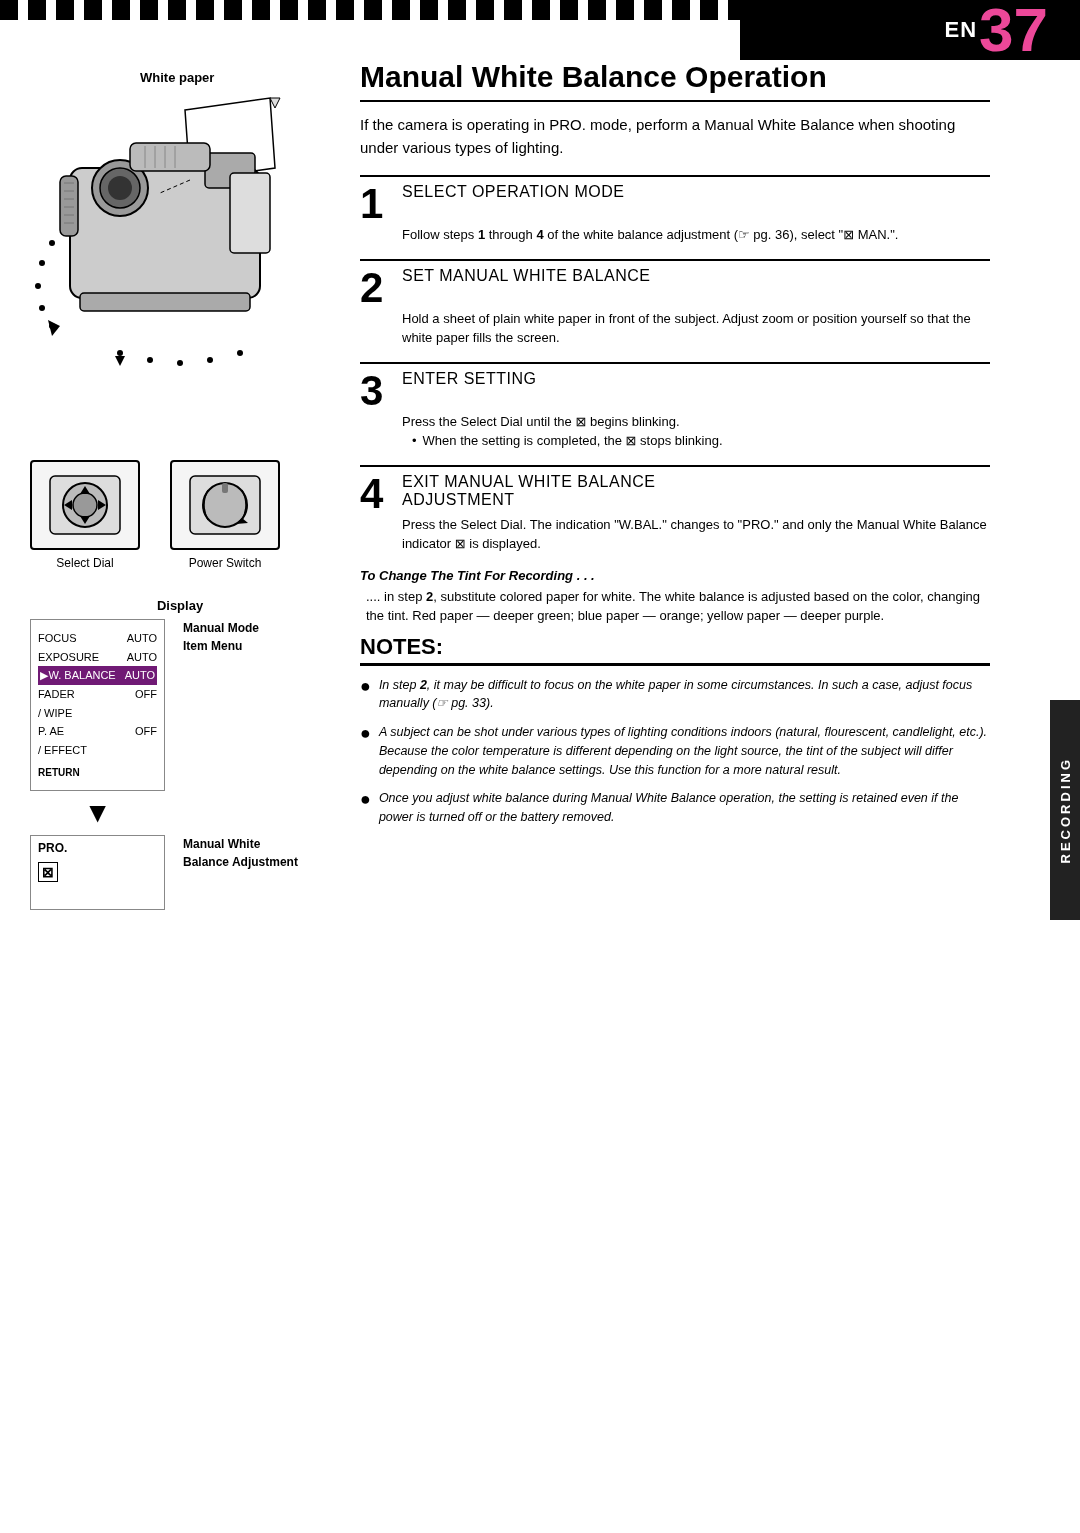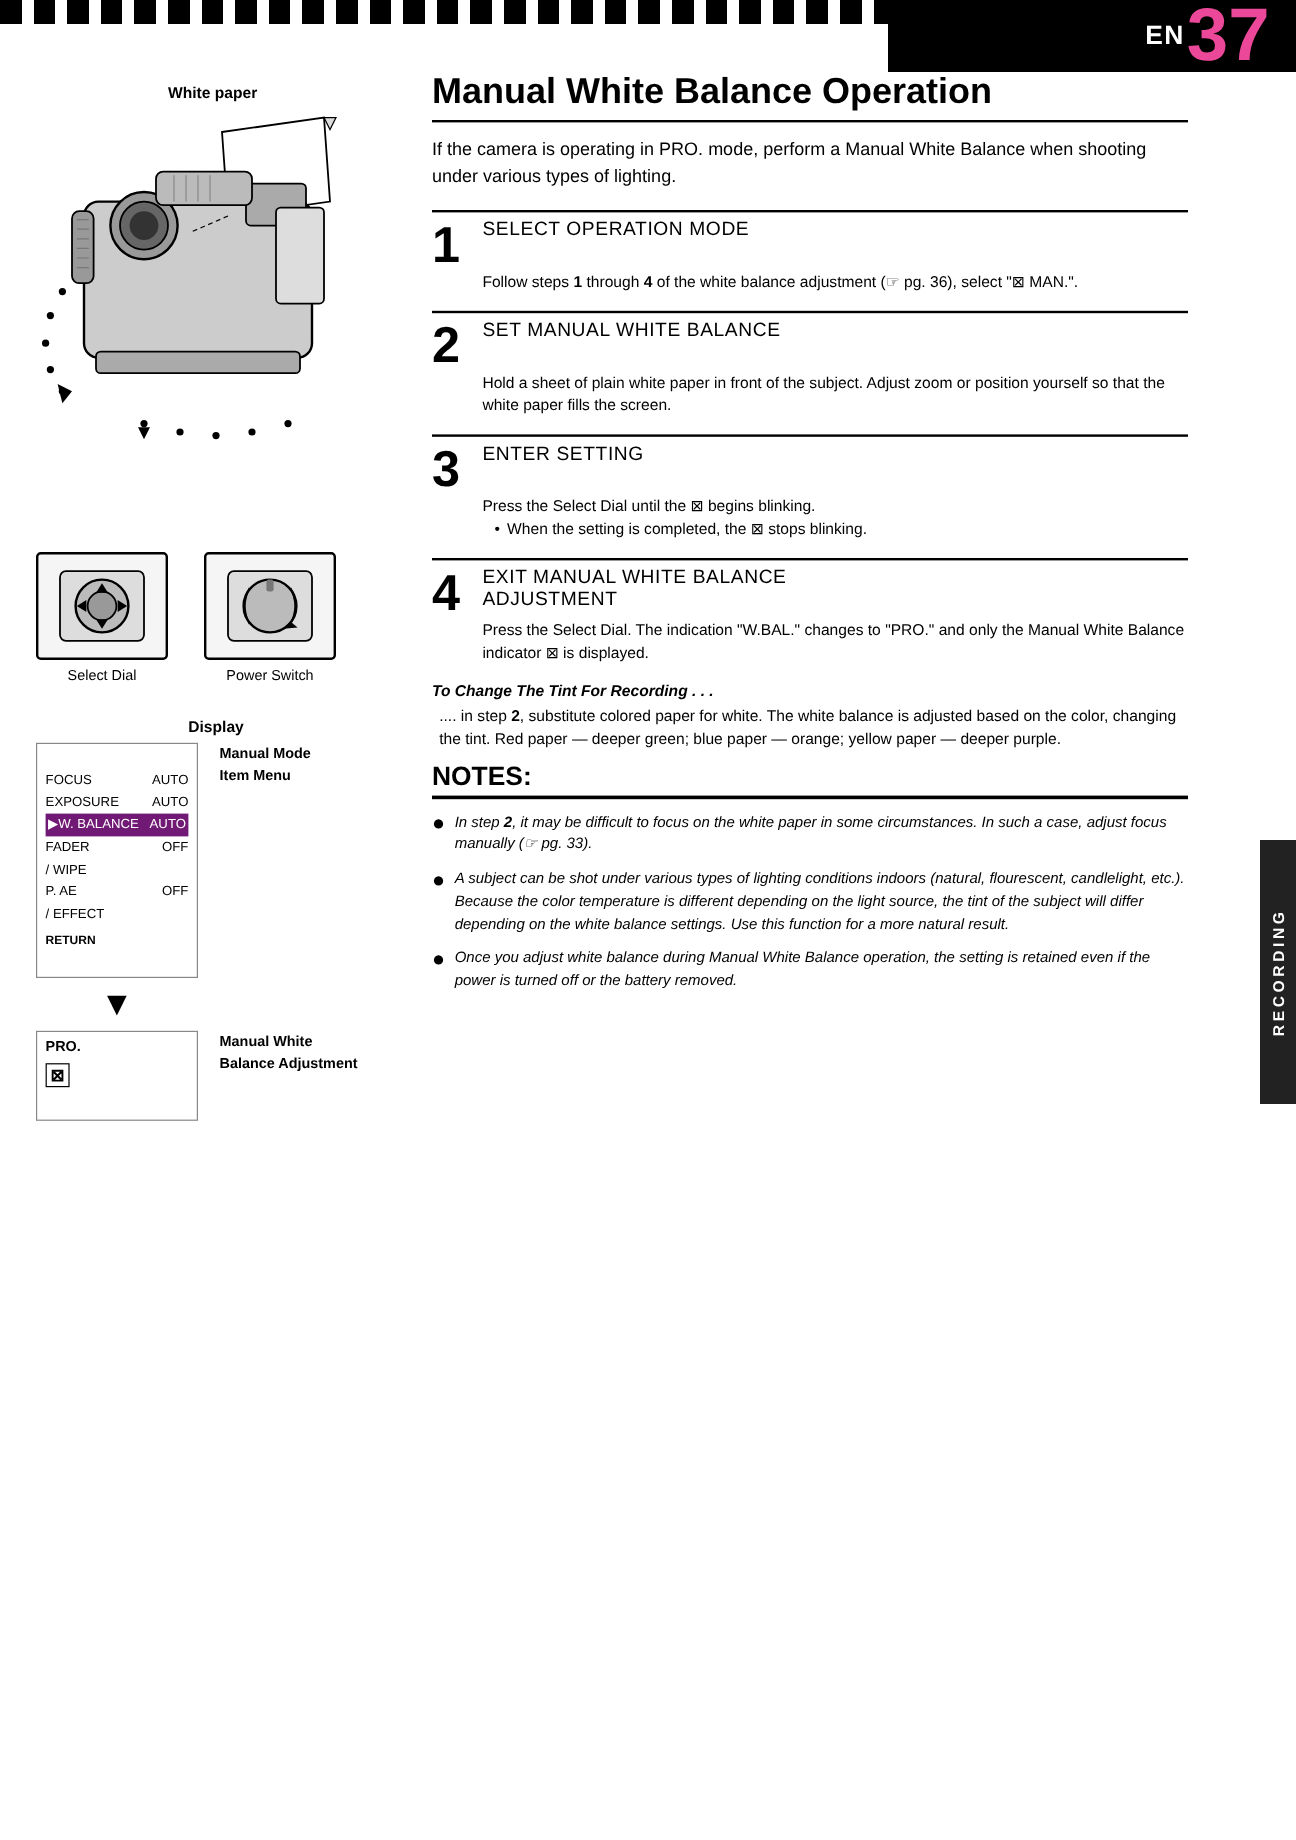--- a/index.html
+++ b/index.html
@@ -16,21 +16,21 @@
     
     .header-bar {
       position: absolute;
       top: 0; right: 0;
       width: 340px;
       height: 60px;
       background: #000;
       display: flex;
       align-items: center;
       justify-content: flex-end;
-      padding-right: 22px;
+      padding-right: 32px;
     }
     .header-en {
       color: #fff;
       font-size: 22px;
       font-weight: bold;
       letter-spacing: 1px;
     }
     .header-num {
       color: #ec4899;
       font-size: 62px;
@@ -147,21 +147,21 @@
       margin-bottom: 6px;
     }
     .display-row {
       display: flex;
       gap: 18px;
       align-items: flex-start;
     }
     .menu-box {
       border: 1.5px solid #888;
       width: 135px;
-      padding: 21px 7px;
+      padding: 9px 7px;
       font-size: 11px;
       background: #fff;
       line-height: 1.7;
     }
     .menu-box .menu-row {
       display: flex;
       justify-content: space-between;
     }
     .menu-box .menu-row.selected {
       background: #701a75;

